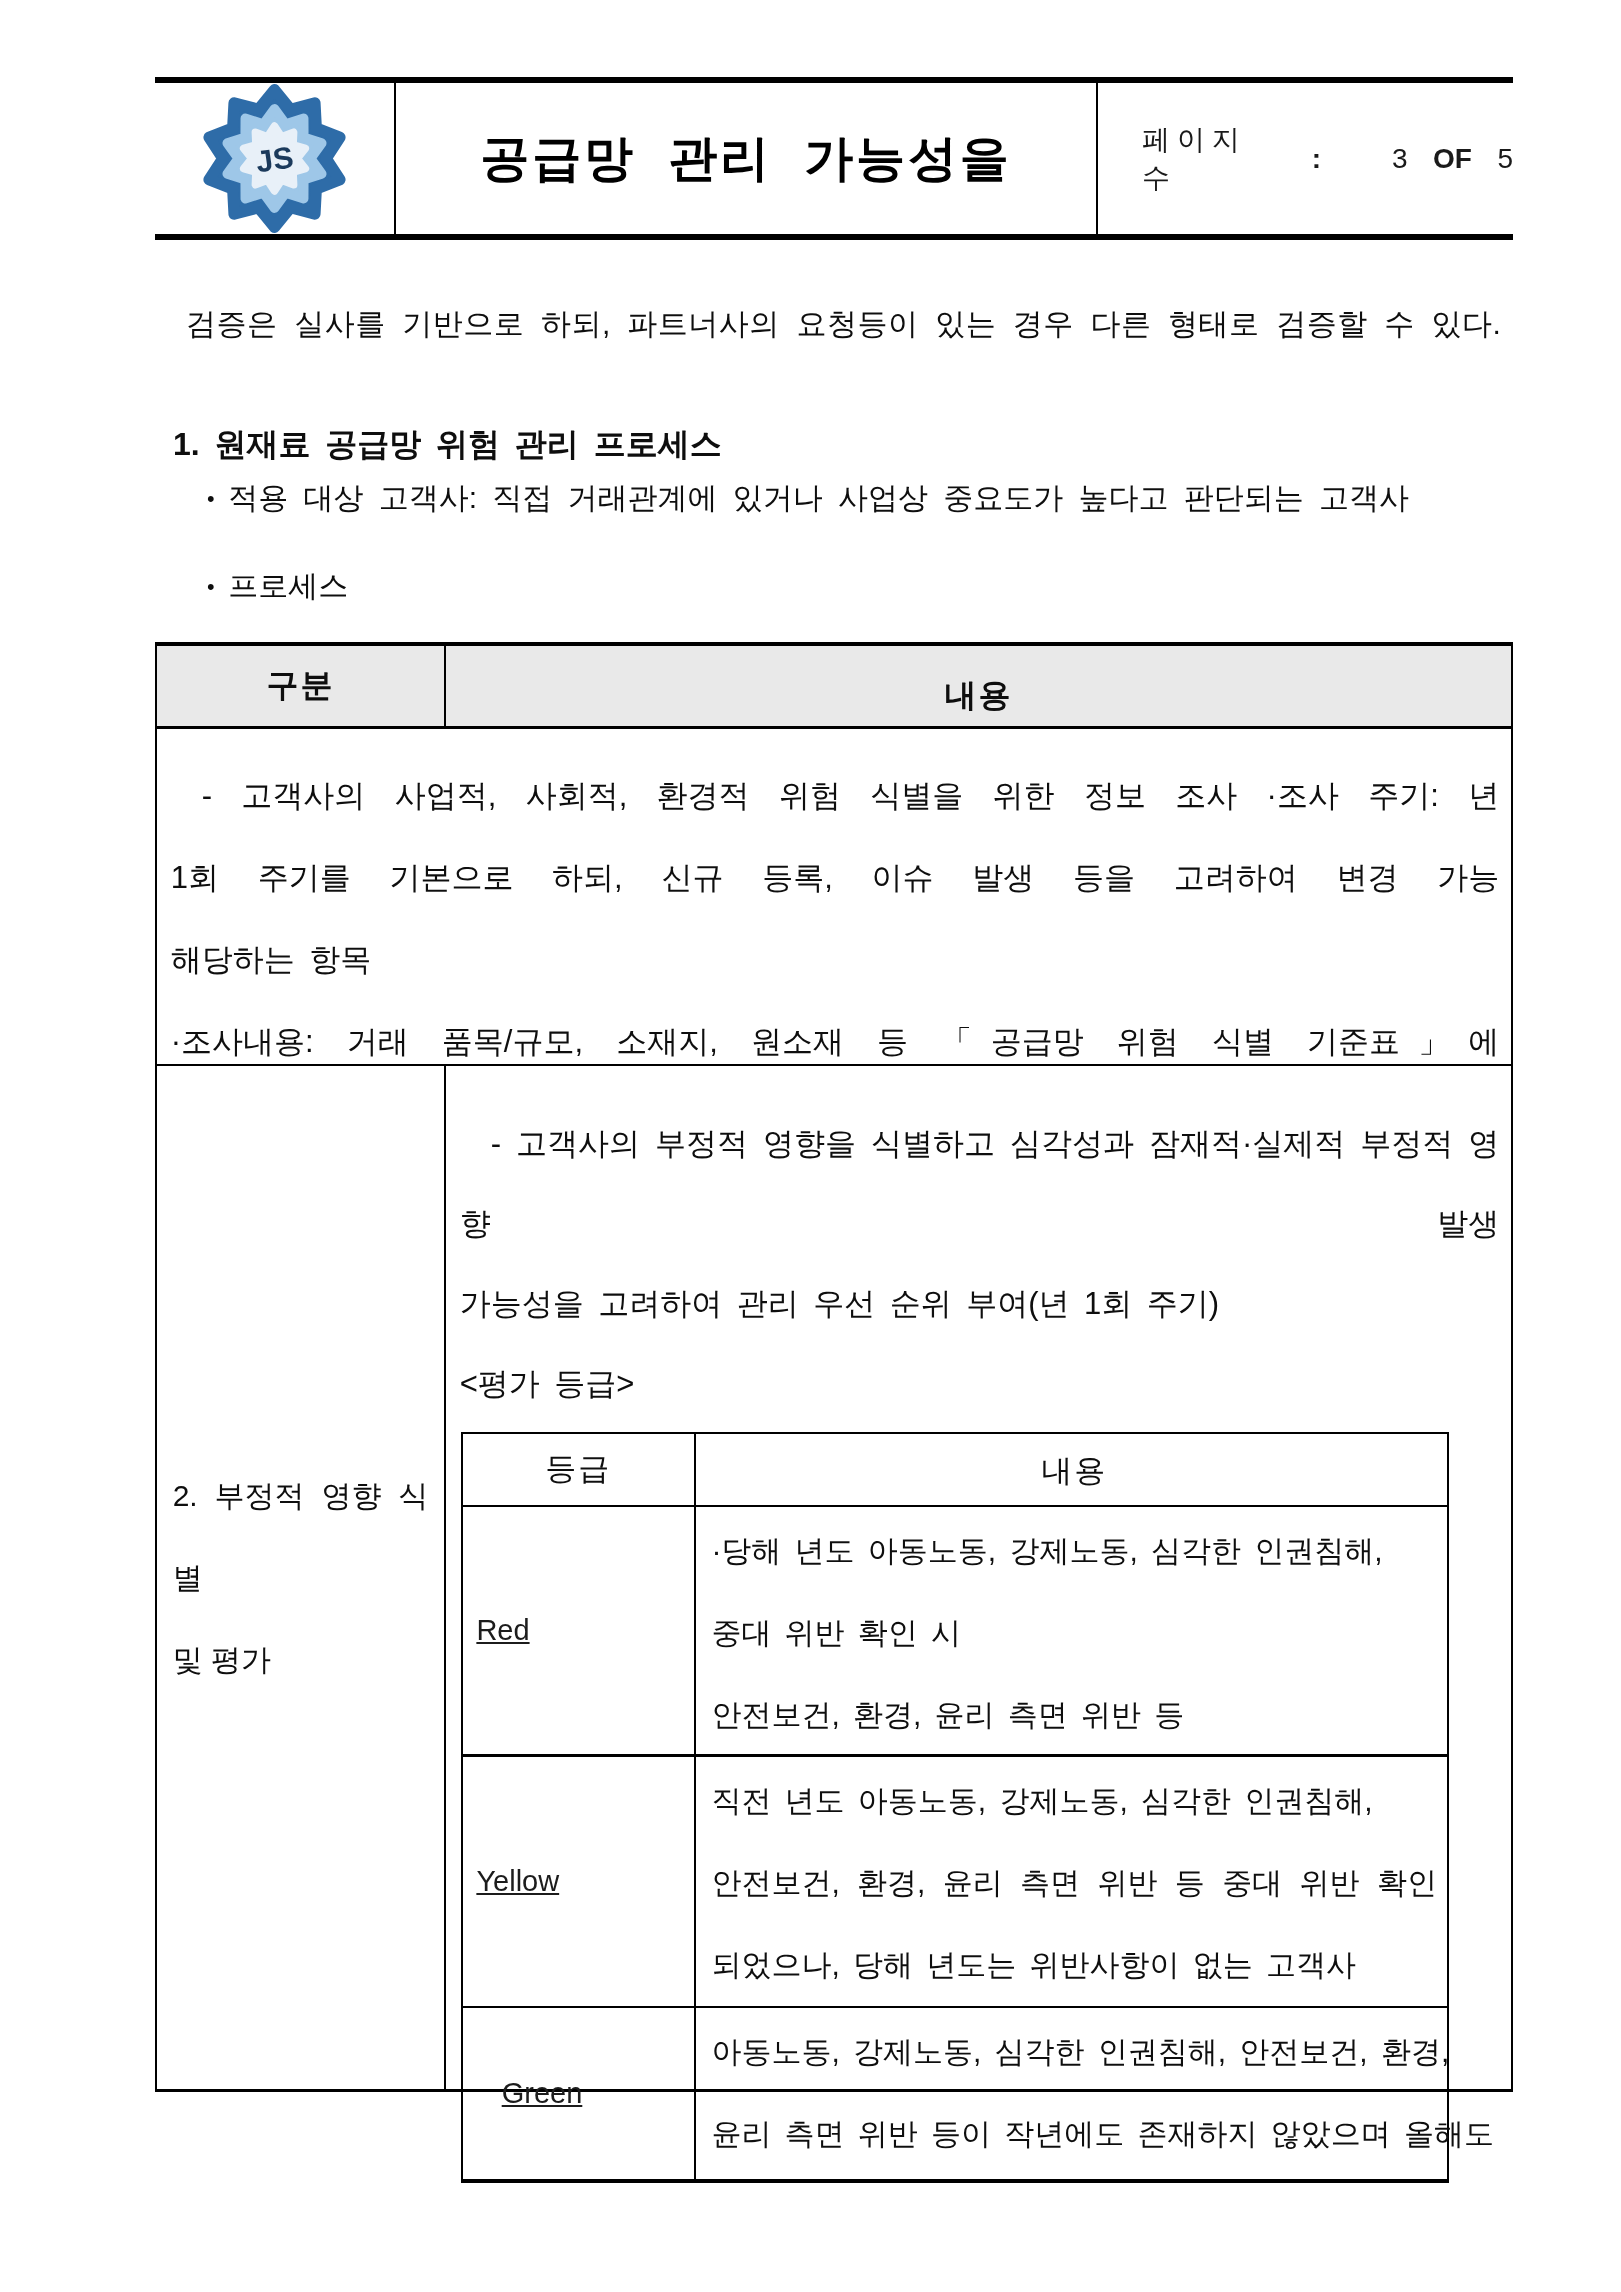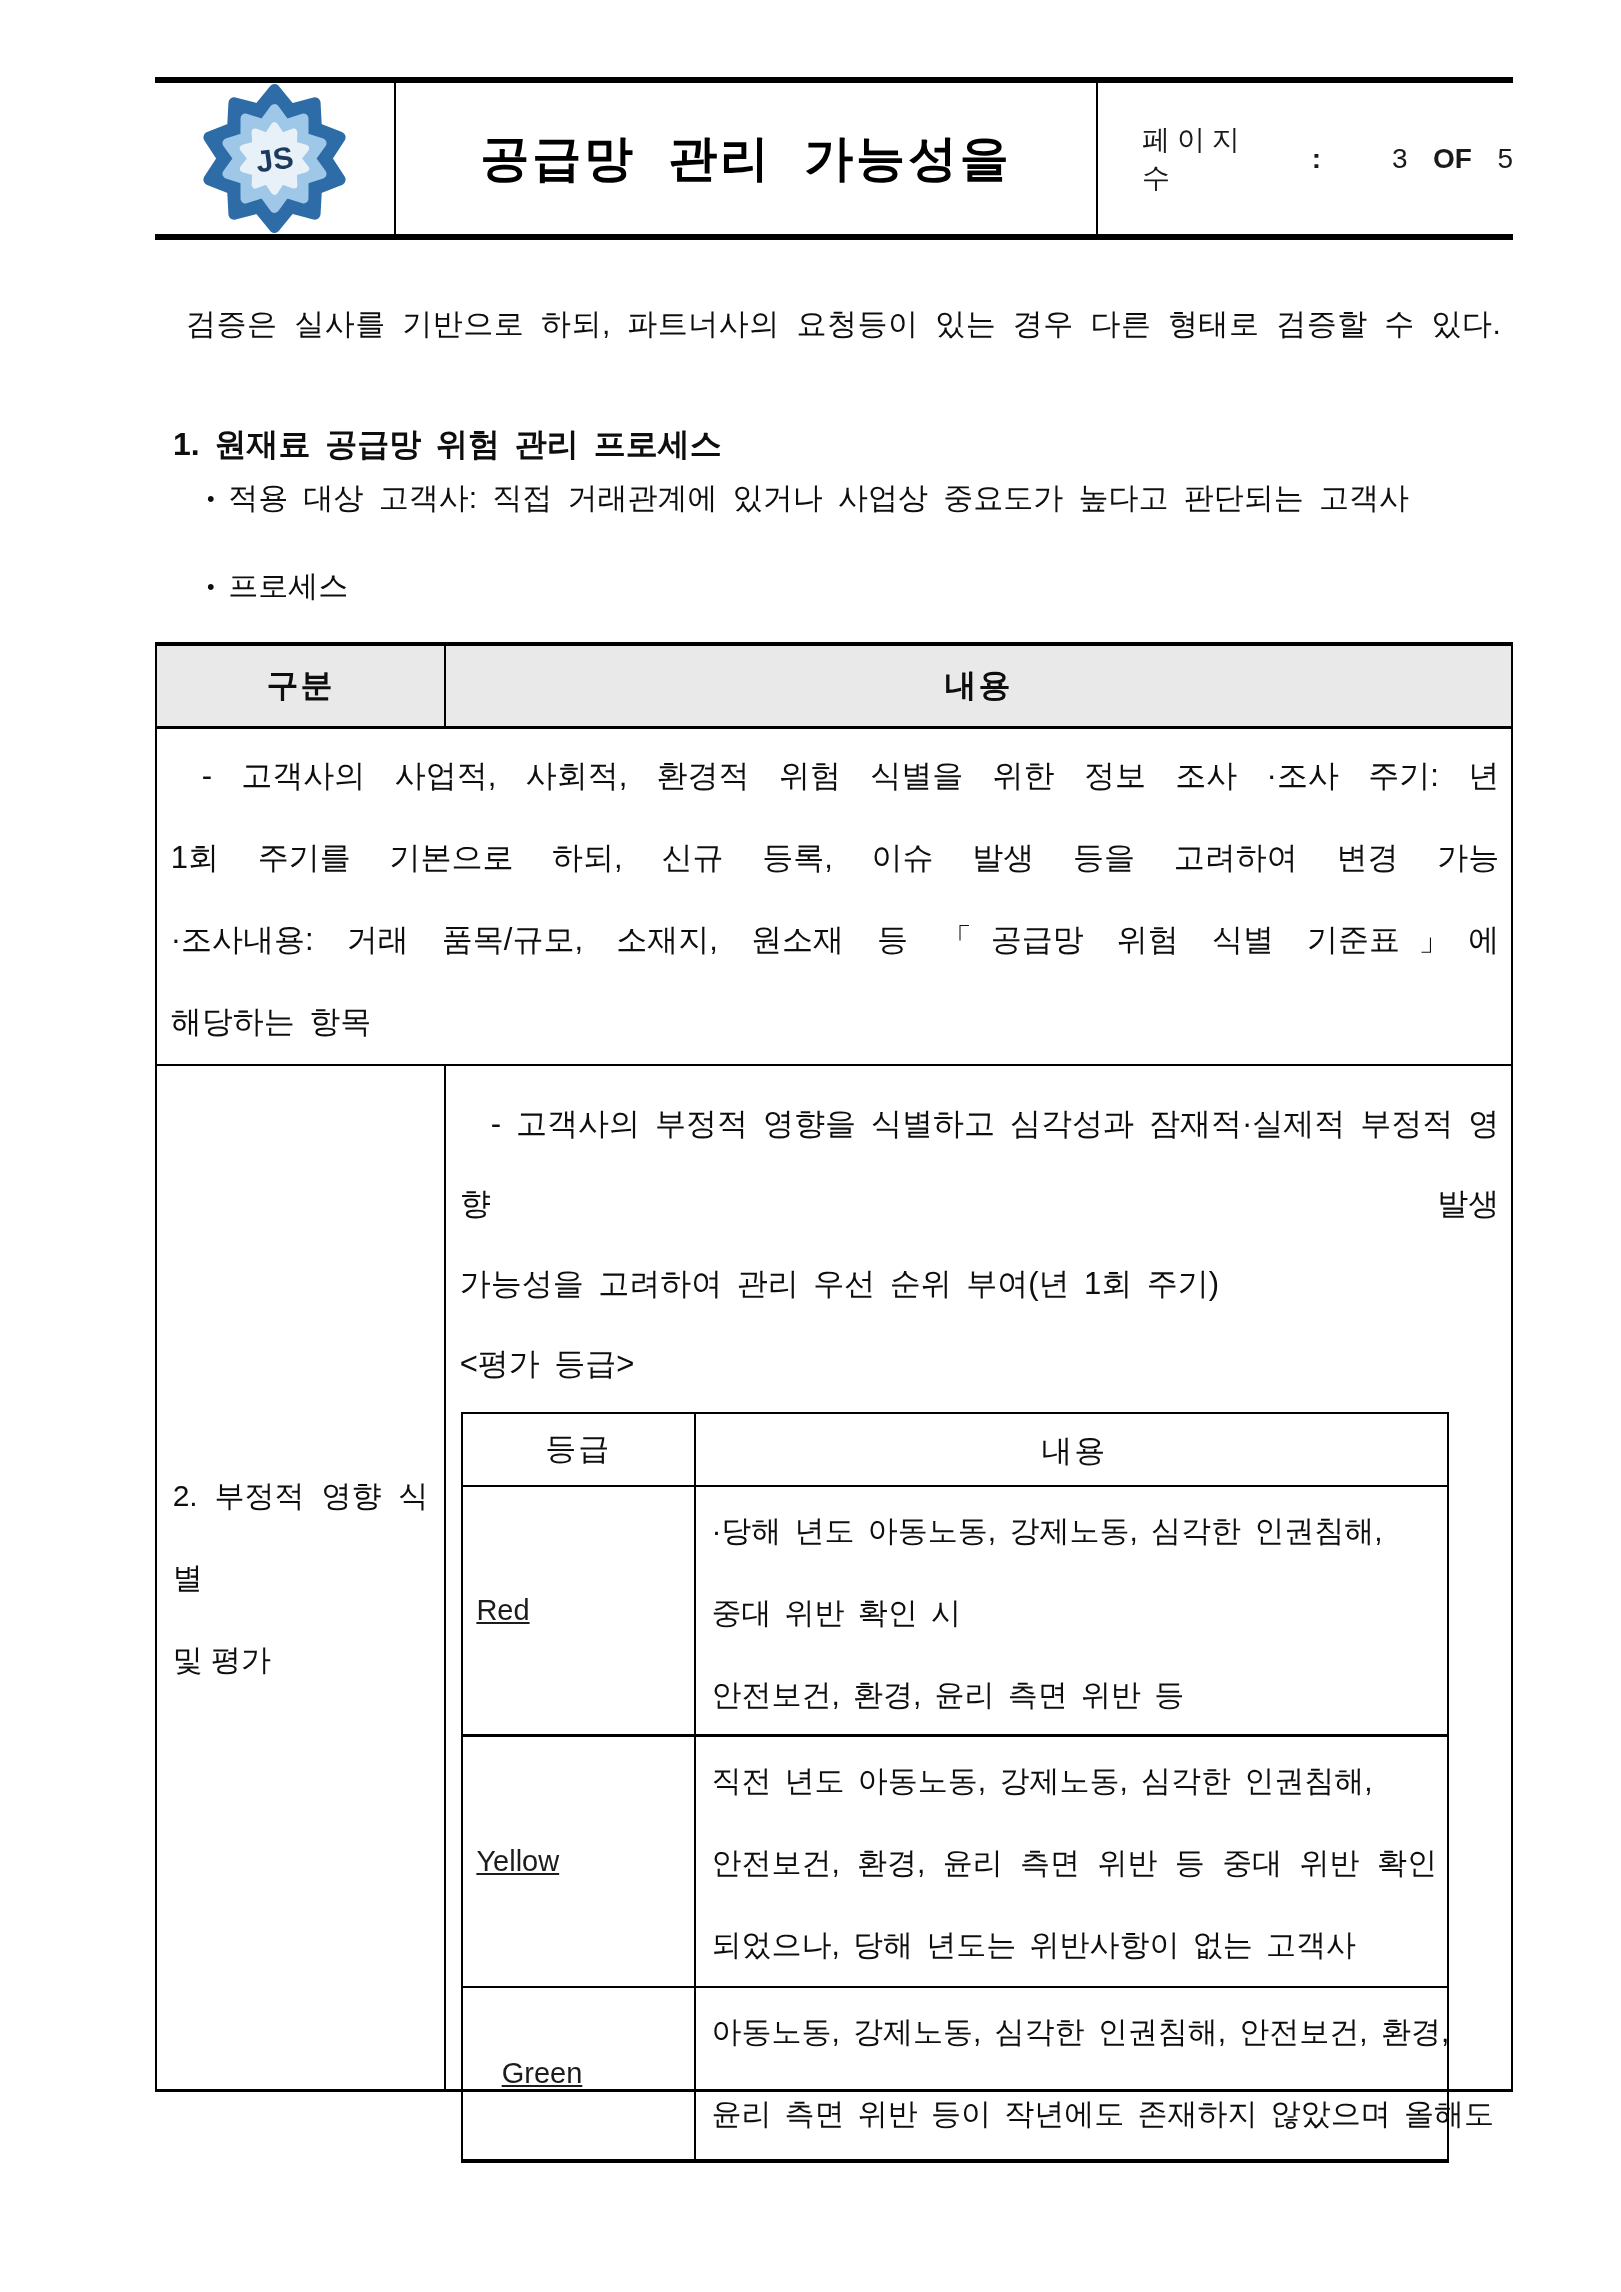--- a/index.html
+++ b/index.html
@@ -35,21 +35,21 @@
   .bullet-1{ top:478px; }
   .bullet-2{ top:566px; }
   
   .otable{
     position:absolute; left:155px; top:642px; width:1358px;
     border-top:4.9px solid #000; border-left:2.9px solid #000; border-right:2.9px solid #000; border-bottom:3.9px solid #000;
   }
   .orow{ display:flex; }
   .ohead{ height:83px; background:#e9e9e9; border-bottom:3.9px solid #000; }
   .ocol1{ width:289px; flex:none; border-right:2px solid #000; }
-  .ocol2{ flex:1; min-width:0; }
+  .ocol2{ flex:1; min-width:0;margin-top:20px; }
   .th{ display:flex; align-items:center; justify-content:center; font-size:32px; font-weight:700; letter-spacing:2px; }
   .row-1{ height:337px; border-bottom:2.9px solid #000; }
   .row-2{ height:1023px; }
   .labelcell{ display:flex; align-items:center; }
   .rowlabel{ width:100%; padding:0 15.7px; font-size:30px; text-align:justify; text-align-last:justify; }
   .rowlabel2{ width:100%; padding:0 15.7px; font-size:30px; }
   .rowlabel2 .l1{ text-align:justify; text-align-last:justify; line-height:82px; }
   .rowlabel2 .l2{ line-height:82px; }
   .contentcell{ padding:5.9px 11.8px 0 13.7px; font-size:31px; }
   .row-2 .contentcell{ padding-top:18px; }
@@ -117,22 +117,22 @@
 
     <div class="orow ohead">
       <div class="ocol1 th">구분</div>
       <div class="ocol2 th">내용</div>
     </div>
 
     <div class="orow row-1">
       <div class="ocol2 contentcell">
         <div class="tline jfull indent">- 고객사의 사업적, 사회적, 환경적 위험 식별을 위한 정보 조사 ·조사 주기: 년</div>
         <div class="tline jfull">1회 주기를 기본으로 하되, 신규 등록, 이슈 발생 등을 고려하여 변경 가능</div>
+        <div class="tline">해당하는 항목</div>
         <div class="tline jfull">·조사내용: 거래 품목/규모, 소재지, 원소재 등 「공급망 위험 식별 기준표」에</div>
-        <div class="tline">해당하는 항목</div>
       </div>
     </div>
 
     <div class="orow row-2">
       <div class="ocol1 labelcell">
         <div class="rowlabel2">
           <div class="l1">2. 부정적 영향 식별</div>
           <div class="l2">및 평가</div>
         </div>
       </div>

